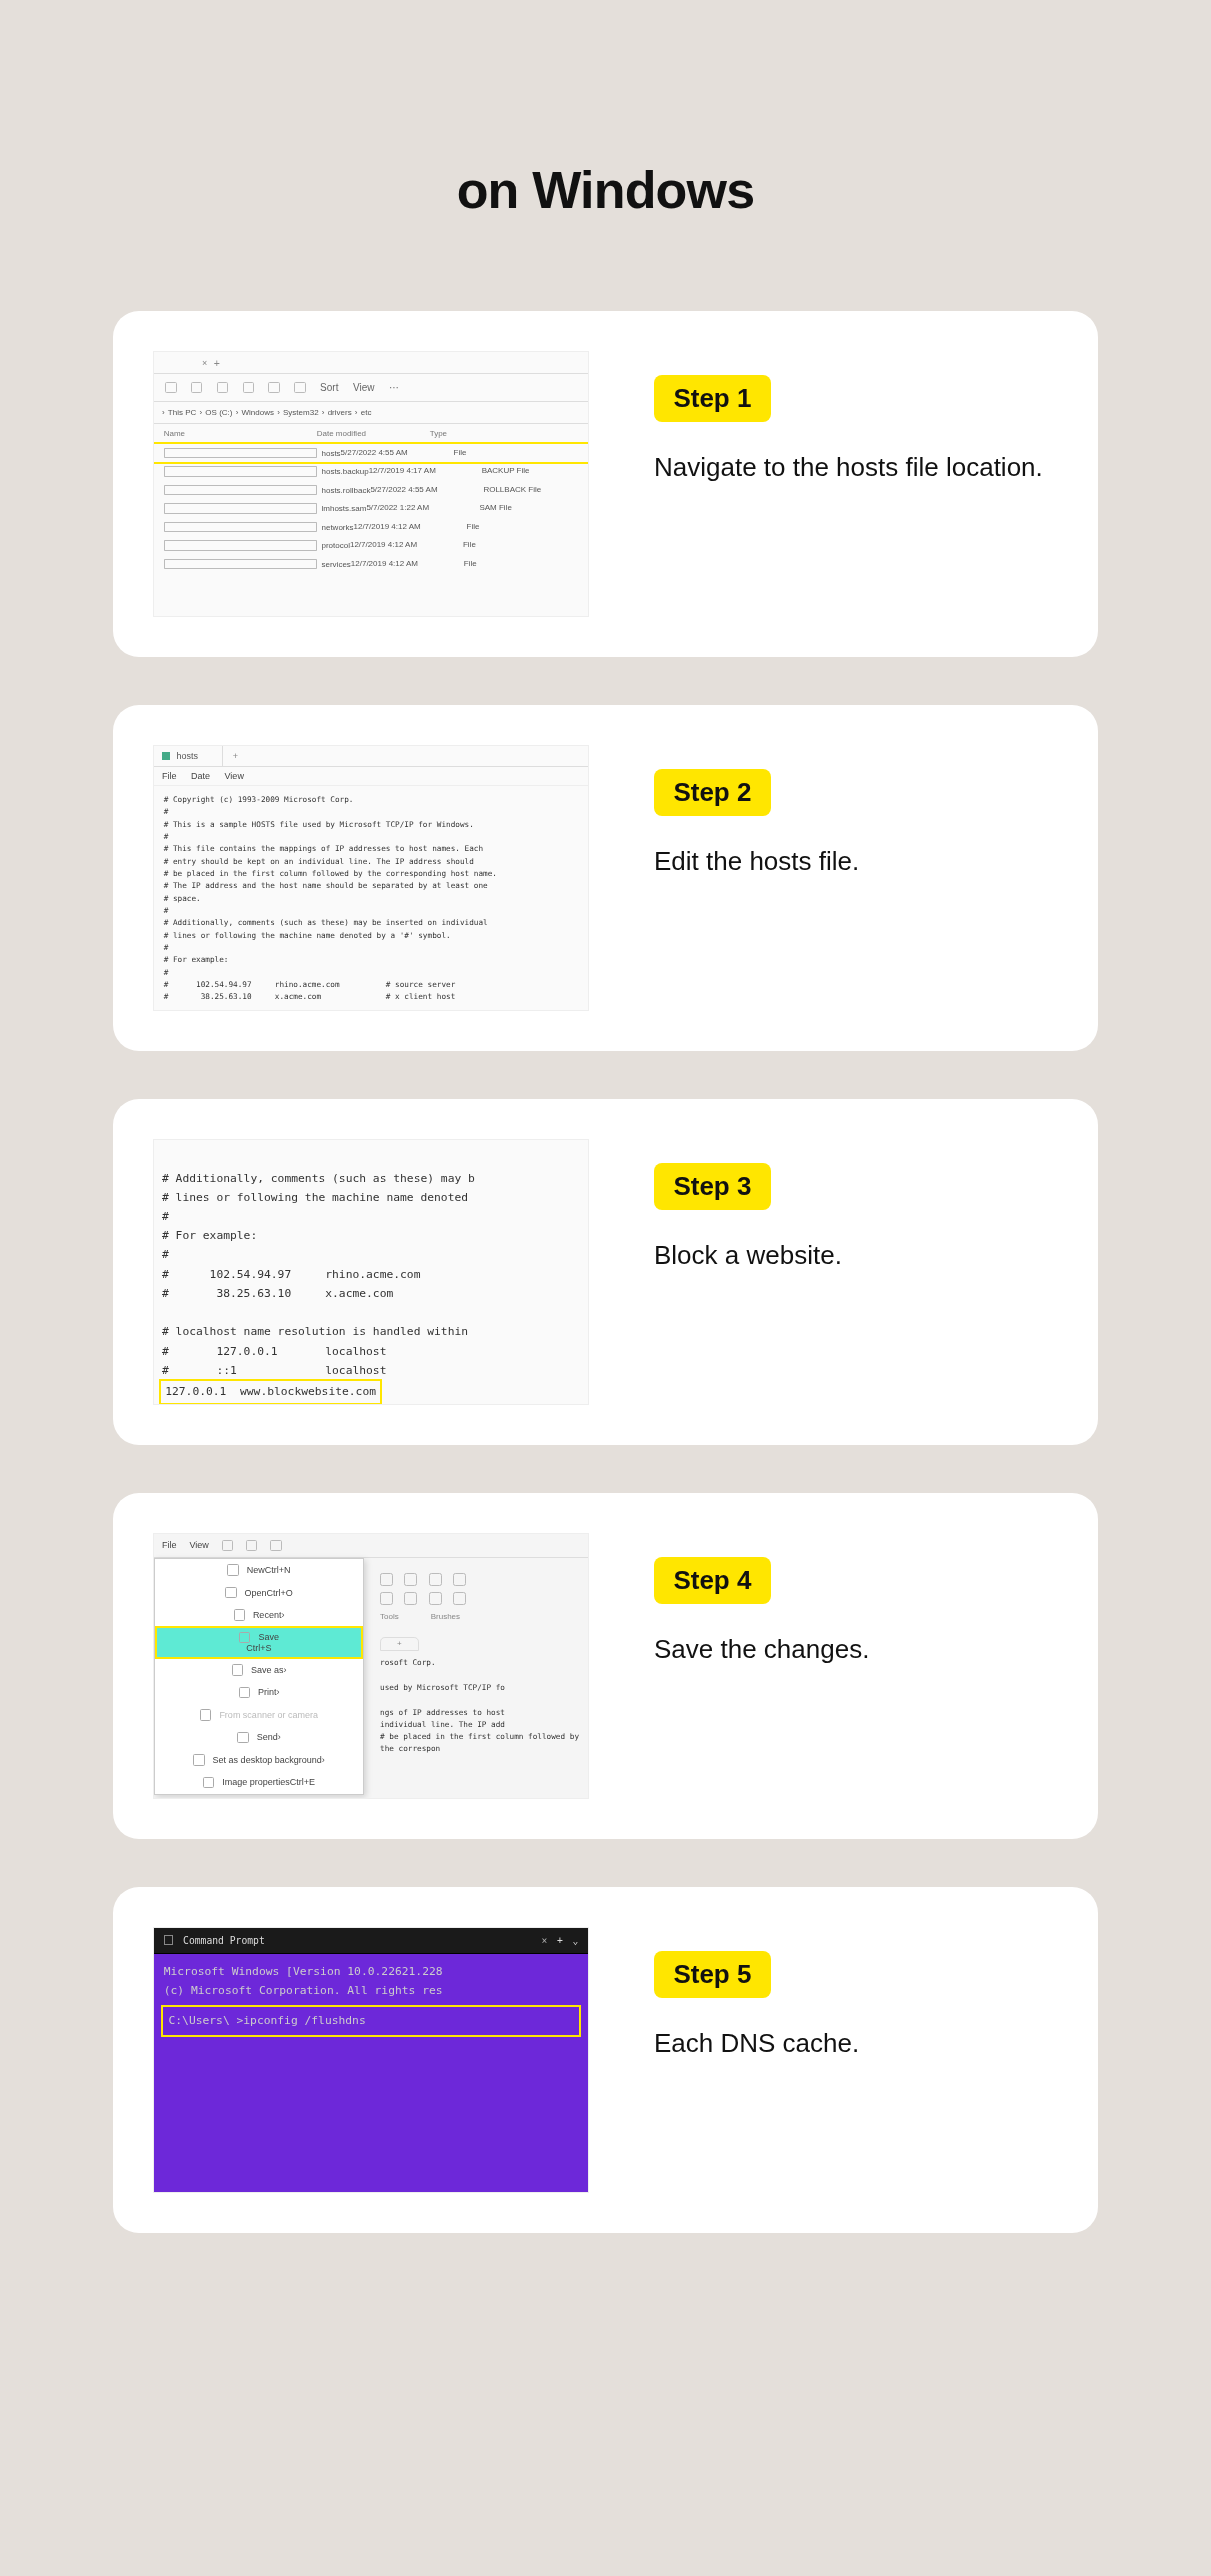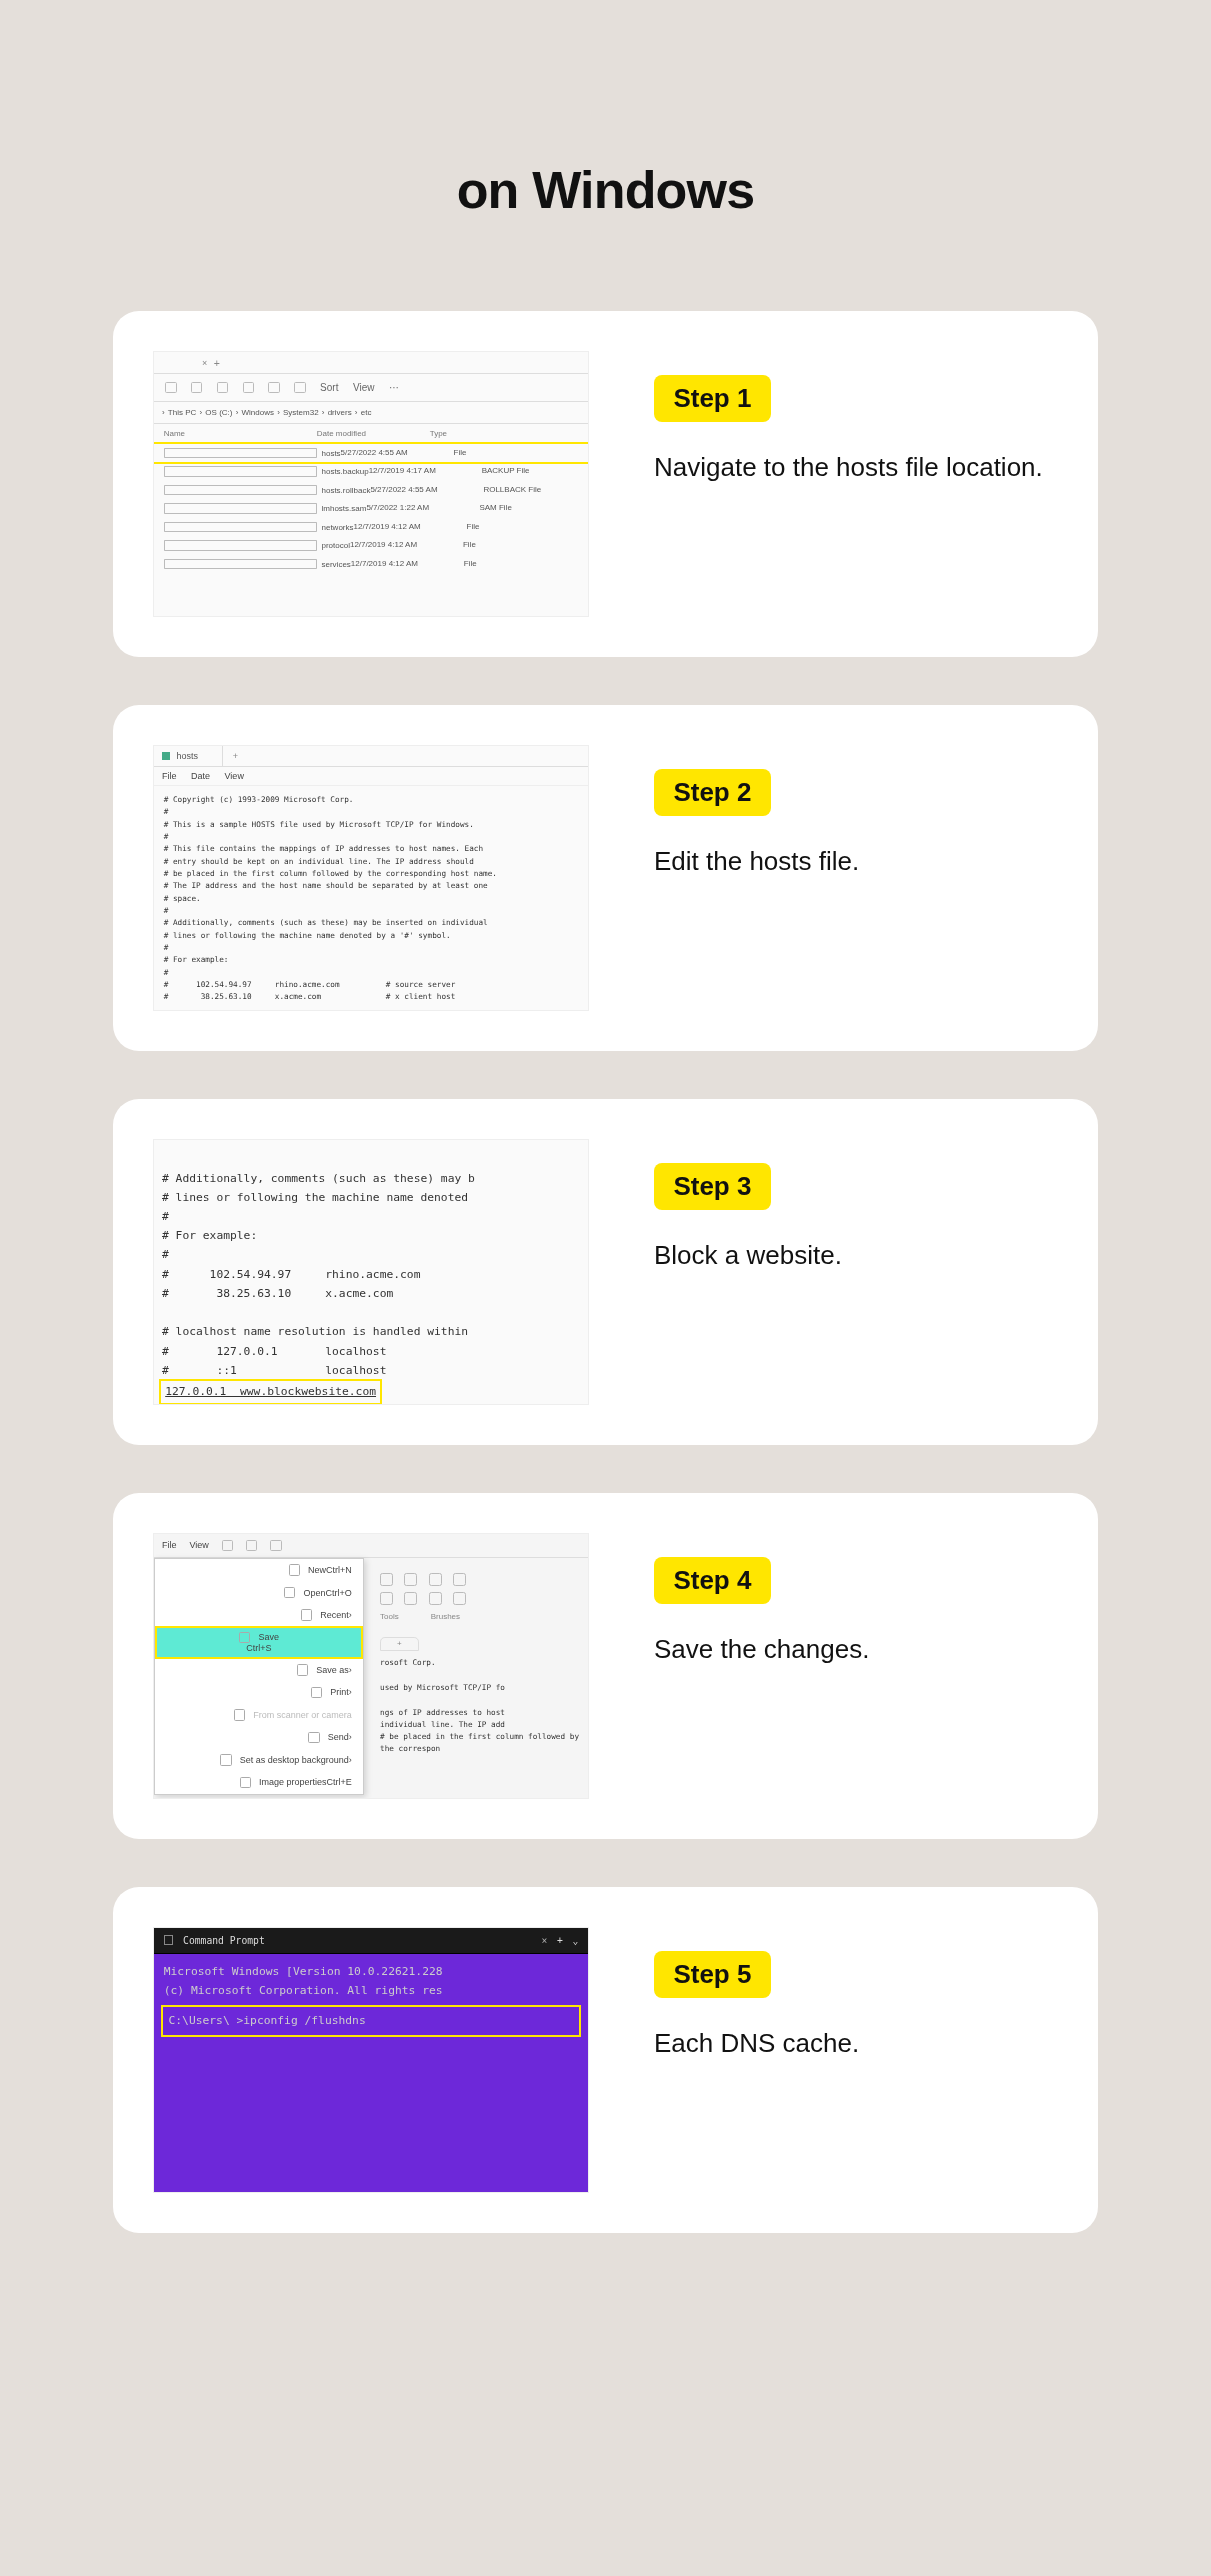--- a/index.html
+++ b/index.html
@@ -76,26 +76,26 @@
 
   
   .np-tabs{height:21px;border-bottom:0.8px solid #ddd;display:flex;align-items:center;font-size:9px;color:#555;}
   .np-tabs .t1{padding:0 24px 0 8px;height:100%;display:flex;align-items:center;gap:6.5px;border-right:0.8px solid #ddd;}
   .np-tabs .plus{padding:0 9.7px;color:#888;}
   .np-menu{height:19.4px;font-size:9px;color:#444;display:flex;align-items:center;gap:14.5px;padding:0 8px;border-bottom:0.8px solid #eee;}
   .np-body{padding:8px 9.7px;font-family:Consolas,Menlo,monospace;font-size:7.7px;line-height:1.6;color:#333;white-space:pre;}
   
   
   .v3 .np-body{font-size:11.3px;line-height:1.7;padding:9.7px 8px;}
-  .v3 .hlrow{outline:2.4px solid #ffe600;outline-offset:1.6px;display:inline-block;padding:0.8px 3.2px;margin-top:1.6px;text-decoration:underline;}
+  .v3 .hlrow{outline:2.4px solid #ffe600;outline-offset:1.6px;display:inline-block;padding:0.8px 3.2px;margin-top:1.6px;}
 
   
   .v4-top{height:24px;border-bottom:0.8px solid #ddd;display:flex;align-items:center;font-size:9px;color:#444;gap:13px;padding:0 8px;}
   .v4-menu{position:absolute;top:24px;left:0;width:210px;background:#fff;border:0.8px solid #ccc;box-shadow:1.6px 1.6px 6.5px rgba(0,0,0,.15);font-size:9px;color:#444;}
-  .v4-menu .mi{display:flex;align-items:center;justify-content:flex-end;padding:5.6px 11.3px;}
+  .v4-menu .mi{display:flex;align-items:center;justify-content:center;padding:5.6px 11.3px;}
   .v4-menu .mi .l{display:flex;align-items:center;gap:8px;}
   .v4-menu .mi .ic{width:11.3px;height:11.3px;border:0.8px solid #aaa;border-radius:1.6px;}
   .v4-menu .mi.hl{background:#5eead4;outline:2.4px solid #ffe600;outline-offset:-2.4px;flex-direction:column;}
   .v4-right{position:absolute;top:34px;left:218px;right:0;padding:4.8px 8px;font-size:9px;color:#666;}
   .v4-right .ribbon{display:flex;gap:11.3px;margin-bottom:6.5px;}
   .v4-right .ribbon span{width:13px;height:13px;border:0.8px solid #bbb;border-radius:2.4px;}
   .v4-right .lbls{display:flex;gap:32px;font-size:8px;color:#888;margin-bottom:16px;}
   .v4-right .tab{display:inline-block;padding:1.6px 16px;border:0.8px solid #ddd;border-radius:4.8px 4.8px 0 0;font-size:8px;color:#888;margin-bottom:6.5px;}
   .v4-right .txt{font-family:Consolas,monospace;font-size:7.7px;line-height:1.6;color:#333;white-space:pre-wrap;}
 

